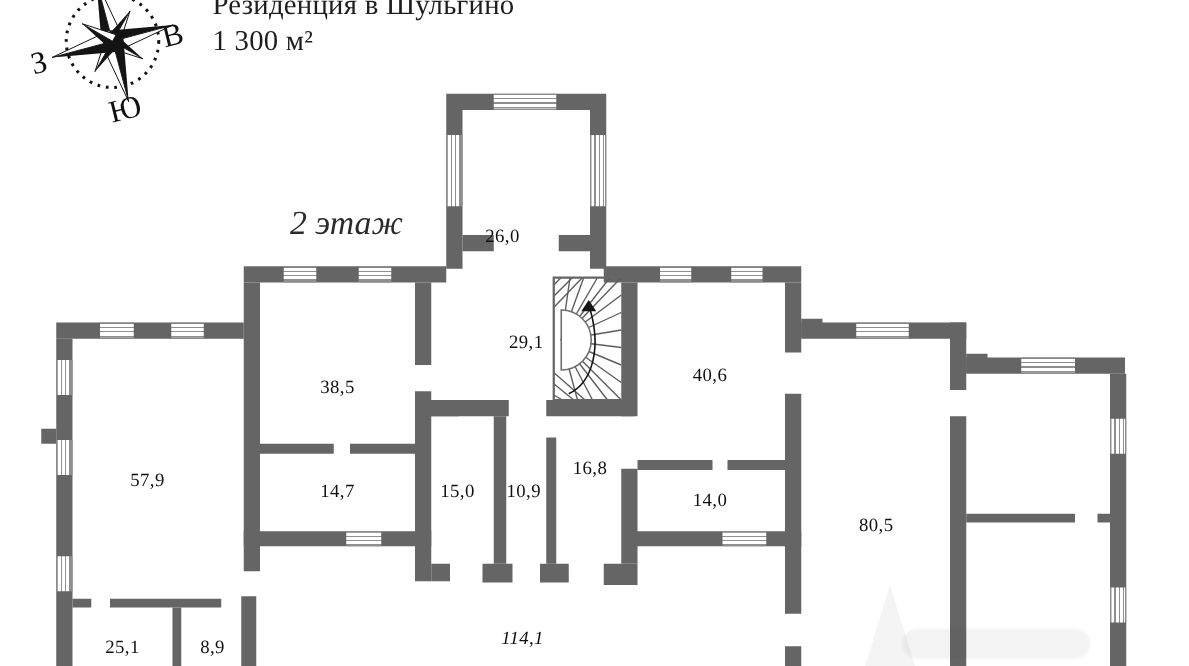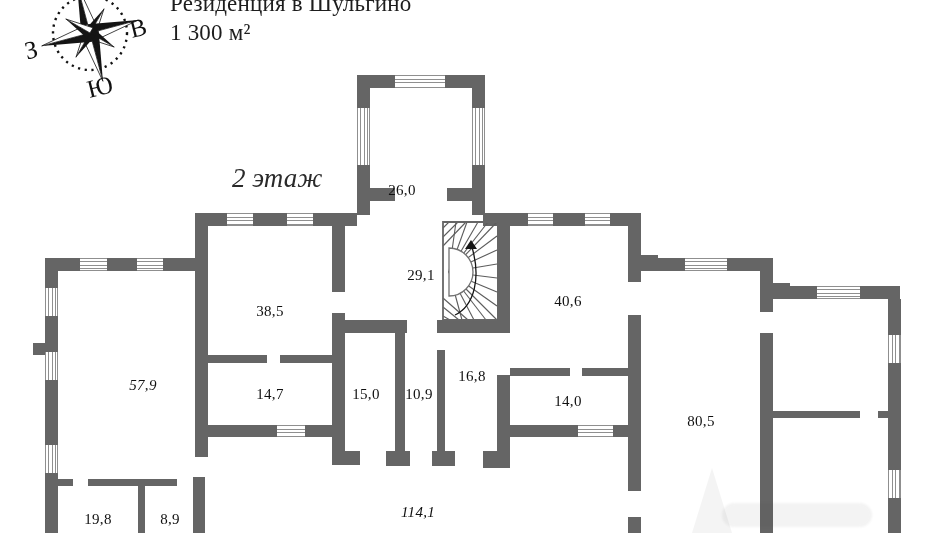--- a/index.html
+++ b/index.html
@@ -165,27 +165,27 @@
     <path d="M11,32 A24,24 0 0 1 11,80 Z" fill="#fff" stroke="#707070" stroke-width="1.3"></path>
     <path d="M17,99 C36,90 44,62 33,28" fill="none" stroke="#151515" stroke-width="1.3"></path>
     <polygon points="33,24 39,33 27,33" fill="#151515"></polygon>
   </svg>
 
   <div id="room-labels">
       <div class="room-label" style="left: 402px; top: 143px; margin-top: 47px;">26,0</div>
       <div class="room-label" style="left: 421px; top: 275px;">29,1</div>
       <div class="room-label" style="left: 270px; top: 311px;">38,5</div>
       <div class="room-label" style="left: 568px; top: 301px;">40,6</div>
-      <div class="room-label" style="left: 143px; top: 385px; font-style: italic;">57,9</div>
+      <div class="room-label" style="left: 118px; top: 385px;">57,9</div>
       <div class="room-label" style="left: 270px; top: 394px;">14,7</div>
       <div class="room-label" style="left: 366px; top: 394px;">15,0</div>
       <div class="room-label" style="left: 419px; top: 394px;">10,9</div>
       <div class="room-label" style="left: 472px; top: 376px;">16,8</div>
       <div class="room-label" style="left: 568px; top: 401px;">14,0</div>
       <div class="room-label" style="left: 701px; top: 421px;">80,5</div>
-      <div class="room-label" style="left: 98px; top: 519px;">19,8</div>
+      <div class="room-label" style="left: 98px; top: 519px;">25,1</div>
       <div class="room-label" style="left: 170px; top: 519px;">8,9</div>
       <div class="room-label" style="left: 418px; top: 512px; font-style: italic;">114,1</div>
     </div>
 
   <div class="wm tri"></div>
   <div class="wm bar"></div>
 </div>
 
 </body></html>

